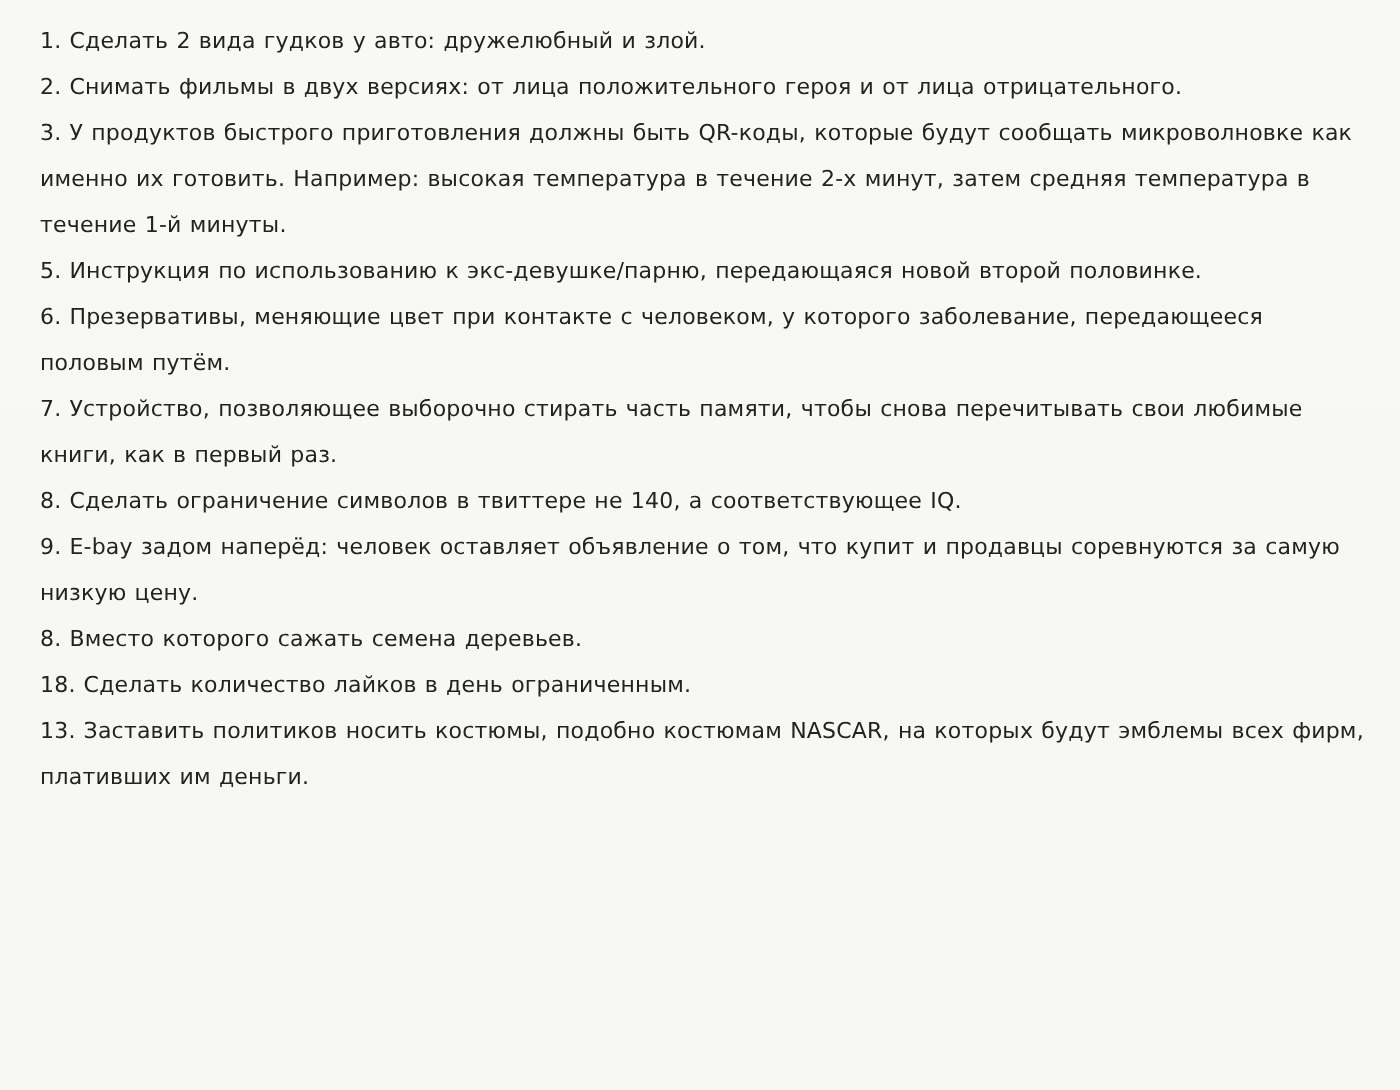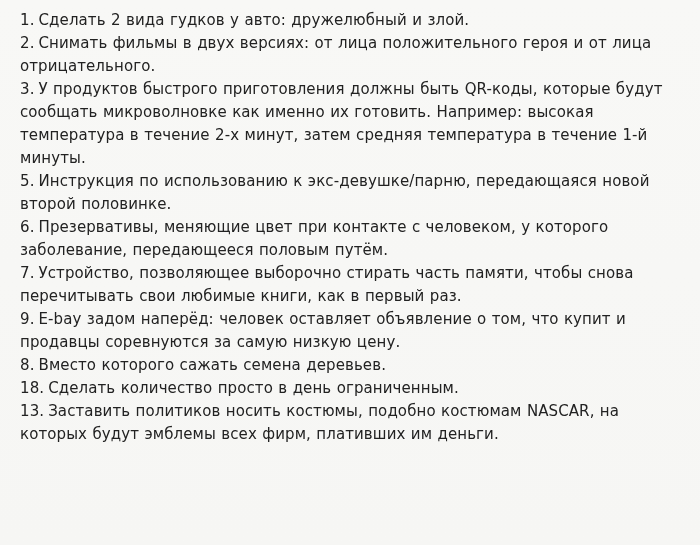--- a/index.html
+++ b/index.html
@@ -15,21 +15,21 @@
   }
   .page {
     box-sizing: border-box;
     width: 700px;
     height: 545px;
     padding: 9px 16px 10px 20px;
     background: linear-gradient(180deg, #f8f8f6 0%, #f6f6f4 100%);
   }
   .item {
     margin: 0;
-    font-size: 15px;
+    font-size: 11px;
     line-height: 23px;
     color: #222222;
     letter-spacing: 0.1px;
     word-spacing: 0.5px;
   }
   .item-number {
     margin-right: 4px;
   }
 </style>
 </head>
@@ -48,24 +48,27 @@
   <p class="item">
     <span class="item-number">5.</span><span>Инструкция по использованию к экс-девушке/парню, передающаяся новой второй половинке.</span>
   </p>
   <p class="item">
     <span class="item-number">6.</span><span>Презервативы, меняющие цвет при контакте с человеком, у которого заболевание, передающееся половым путём.</span>
   </p>
   <p class="item">
     <span class="item-number">7.</span><span>Устройство, позволяющее выборочно стирать часть памяти, чтобы снова перечитывать свои любимые книги, как в первый раз.</span>
   </p>
   <p class="item">
+    <span class="item-number">8.</span><span>Сделать ограничение символов в твиттере не 140, а соответствующее IQ.</span>
+  </p>
+  <p class="item">
     <span class="item-number">9.</span><span>E-bay задом наперёд: человек оставляет объявление о том, что купит и продавцы соревнуются за самую низкую цену.</span>
   </p>
   <p class="item">
     <span class="item-number">8.</span><span>Вместо которого сажать семена деревьев.</span>
   </p>
   <p class="item">
-    <span class="item-number">18.</span><span>Сделать количество просто в день ограниченным.</span>
+    <span class="item-number">18.</span><span>Сделать количество лайков в день ограниченным.</span>
   </p>
   <p class="item">
     <span class="item-number">13.</span><span>Заставить политиков носить костюмы, подобно костюмам NASCAR, на которых будут эмблемы всех фирм, плативших им деньги.</span>
   </p>
 </main>
 
 </body></html>

